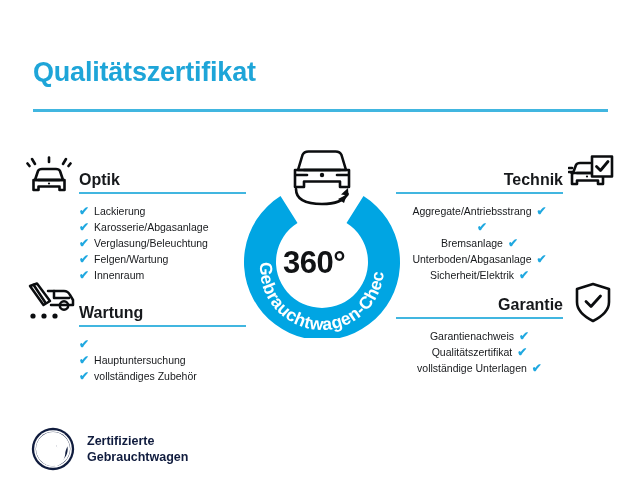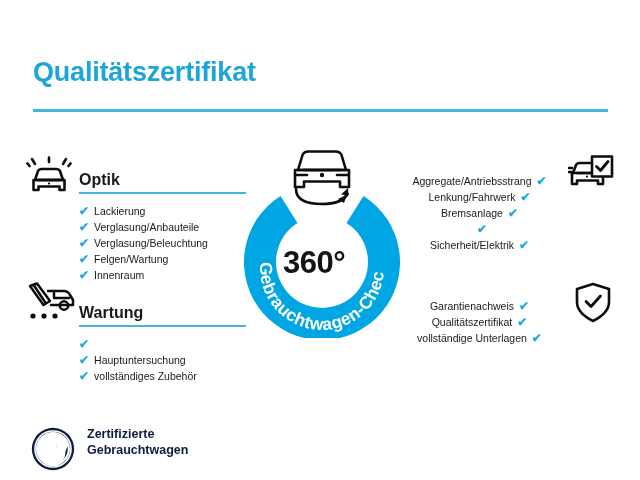--- a/index.html
+++ b/index.html
@@ -72,21 +72,21 @@
   #badge-ring { position: absolute; left: 0; top: 48px; }
   #badge-car  { position: absolute; left: 46px; top: 0px; }
   .badge-360 {
     position: absolute; left: 0; right: 16px; top: 103px;
     text-align: center;
     font-size: 31px; font-weight: bold; color: #111315;
     letter-spacing: -0.5px;
   }
 
   
-  #footer { position: absolute; left: 30px; top: 402px; display: flex; }
+  #footer { position: absolute; left: 30px; top: 402px; display: flex; align-items: center; }
   #vw-mark { width: 46px; height: 46px; }
   .footer-text {
     margin-left: 11px;
     font-size: 12.5px; font-weight: bold; line-height: 16px;
     color: #101c3e; white-space: nowrap;
   }
 </style>
 </head>
 <body>
 
@@ -176,21 +176,21 @@
       <div class="sec-title">Optik</div>
       <div class="sec-rule"></div>
     </div>
     <div class="sec-list">
       <div class="sec-item">
           <span class="chk">✔</span>
           <span>Lackierung</span>
         </div>
       <div class="sec-item">
           <span class="chk">✔</span>
-          <span>Verglasung/Anbauteile</span>
+          <span>Karosserie/Abgasanlage</span>
         </div>
       <div class="sec-item">
           <span class="chk">✔</span>
           <span>Verglasung/Beleuchtung</span>
         </div>
       <div class="sec-item">
           <span class="chk">✔</span>
           <span>Felgen/Wartung</span>
         </div>
       <div class="sec-item">
@@ -214,44 +214,52 @@
           <span>Hauptuntersuchung</span>
         </div>
       <div class="sec-item">
           <span class="chk">✔</span>
           <span>vollständiges Zubehör</span>
         </div>
     </div>
   </div>
 
   <div class="section sec-right" id="sec-technik">
+    <div class="sec-head">
+      <div class="sec-title">Technik</div>
+      <div class="sec-rule"></div>
+    </div>
     <div class="sec-list">
       <div class="sec-item">
           <span>Aggregate/Antriebsstrang</span>
           <span class="chk">✔</span>
         </div>
       <div class="sec-item">
-          <span>Lenkung/Fahrwerk</span>
           <span class="chk">✔</span>
         </div>
       <div class="sec-item">
           <span>Bremsanlage</span>
           <span class="chk">✔</span>
         </div>
       <div class="sec-item">
+          <span>Unterboden/Abgasanlage</span>
           <span class="chk">✔</span>
         </div>
       <div class="sec-item">
           <span>Sicherheit/Elektrik</span>
           <span class="chk">✔</span>
         </div>
     </div>
   </div>
 
   <div class="section sec-right" id="sec-garantie">
+    <div class="sec-head">
+      <div class="sec-title">Garantie</div>
+      <div class="sec-rule"></div>
+    </div>
     <div class="sec-list">
       <div class="sec-item">
           <span>Garantienachweis</span>
           <span class="chk">✔</span>
         </div>
       <div class="sec-item">
           <span>Qualitätszertifikat</span>
           <span class="chk">✔</span>
         </div>
       <div class="sec-item">

